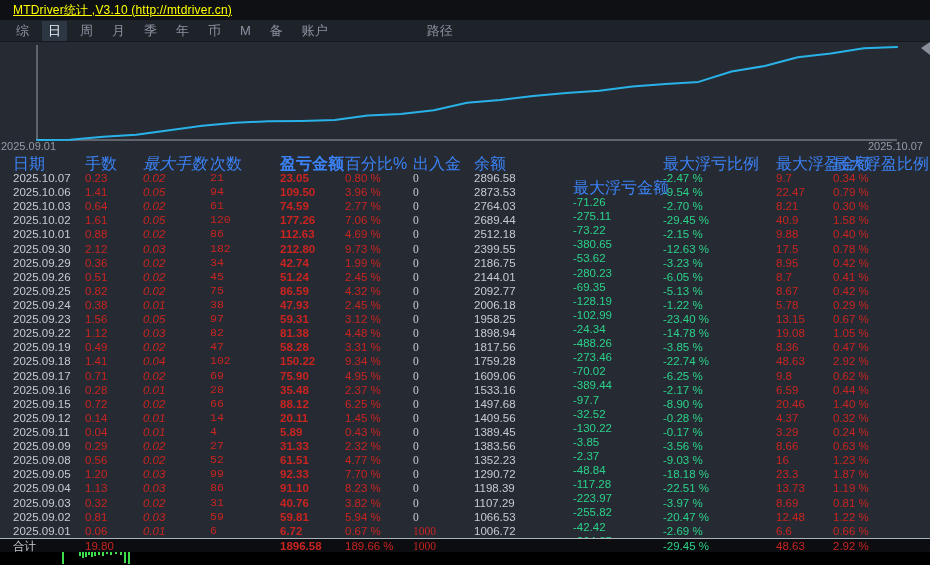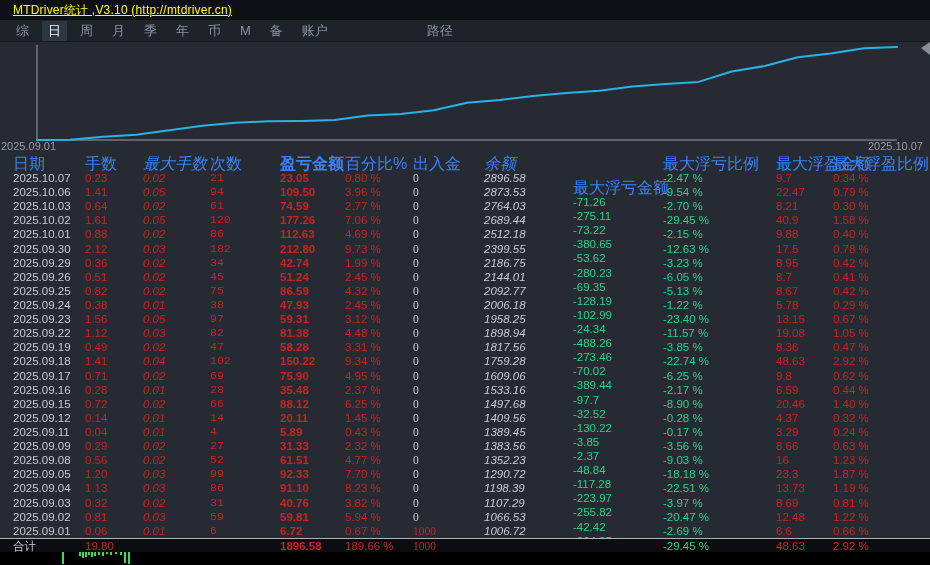--- a/index.html
+++ b/index.html
@@ -34,21 +34,21 @@
   .trow { position:relative; flex:1 1 auto; }
   .trow .cell, .total-row .cell { position:absolute; top:0; height:100%; font-size:11.5px;
          line-height:14px; white-space:nowrap; }
   .total-row { height:14px; position:relative; background:#0b0d10;
                border-top:1px solid #aeb3ba; flex:0 0 auto; }
   .c-white { color:#c6cbd2; }
   .c-red   { color:#c92420; }
   .c-green { color:#2bd189; }
 
   .col0 {left:13px;}  .col1 {left:85px;}  .col2 {left:143px;font-style:italic;} .col3 {left:210px;font-family:Liberation Mono, monospace;}
-  .col4 {left:280px;font-weight:bold;} .col5 {left:345px;} .col6 {left:413px;font-family:Liberation Serif, serif;} .col7 {left:484px;font-style:italic;}
+  .col4 {left:280px;font-weight:bold;} .col5 {left:345px;} .col6 {left:413px;font-family:Liberation Serif, serif;} .col7 {left:474px;}
   .col8 {left:573px;margin-top:24px;} .col9 {left:663px;} .col10{left:744px;margin-left:32px;} .col11{left:833px;}
 
   
   .footer-strip { height:13px; background:#000; position:relative; flex:1 1 auto; }
   .footer-strip .bar { position:absolute; top:0; width:2px; }
 </style>
 </head>
 <body>
 
 <div class="window">
@@ -255,21 +255,21 @@
       <div class="trow">
         <span class="cell col0 c-white">2025.09.22</span>
         <span class="cell col1 c-red">1.12</span>
         <span class="cell col2 c-red">0.03</span>
         <span class="cell col3 c-red">82</span>
         <span class="cell col4 c-red">81.38</span>
         <span class="cell col5 c-red">4.48 %</span>
         <span class="cell col6 c-white">0</span>
         <span class="cell col7 c-white">1898.94</span>
         <span class="cell col8 c-green">-273.46</span>
-        <span class="cell col9 c-green">-11.57 %</span>
+        <span class="cell col9 c-green">-14.78 %</span>
         <span class="cell col10 c-red">19.08</span>
         <span class="cell col11 c-red">1.05 %</span>
       </div>
       <div class="trow">
         <span class="cell col0 c-white">2025.09.19</span>
         <span class="cell col1 c-red">0.49</span>
         <span class="cell col2 c-red">0.02</span>
         <span class="cell col3 c-red">47</span>
         <span class="cell col4 c-red">58.28</span>
         <span class="cell col5 c-red">3.31 %</span>

